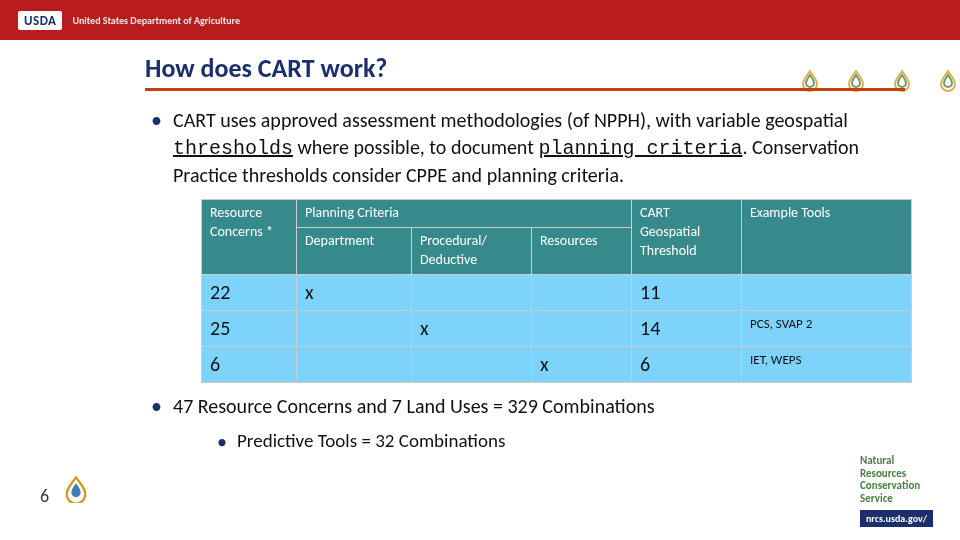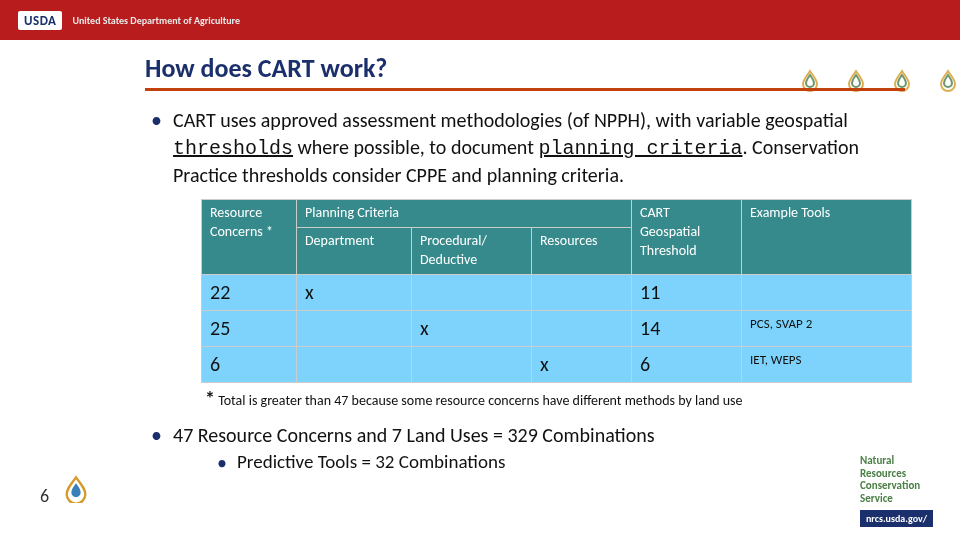--- a/index.html
+++ b/index.html
@@ -50,21 +50,21 @@
     color: #111;
   }
   ul.bullets > li::before {
     content: "\2022";
     position: absolute;
     left: 6px;
     color: #1a2f6b;
     font-size: 22px;
     line-height: 1.3;
   }
-  ul.sub { list-style: none; padding-left: 40px; margin-top: 0;}
+  ul.sub { list-style: none; padding-left: 40px; margin-top: 8px;}
   ul.sub > li {
     position: relative;
     padding-left: 24px;
     font-size: 19px;
     line-height: 1.4;
   }
   ul.sub > li::before {
     content: "\2022";
     position: absolute;
     left: 4px;
@@ -227,23 +227,20 @@
             <td class="big">6</td>
             <td class="big"></td>
             <td class="big"></td>
             <td class="big">x</td>
             <td class="big">6</td>
             <td class="tool">IET, WEPS</td>
           </tr>
         </tbody>
       </table>
 
-      <div class="footnote">
-        <b>*</b><span> Total is greater than 47 because some resource concerns have different methods by land use</span>
-      </div>
     </li>
 
     <li>
       <span>47 Resource Concerns and 7 Land Uses = 329 Combinations</span>
       <ul class="sub">
         <li><span>Predictive Tools = 32 Combinations</span></li>
       </ul>
     </li>
   </ul>
 

